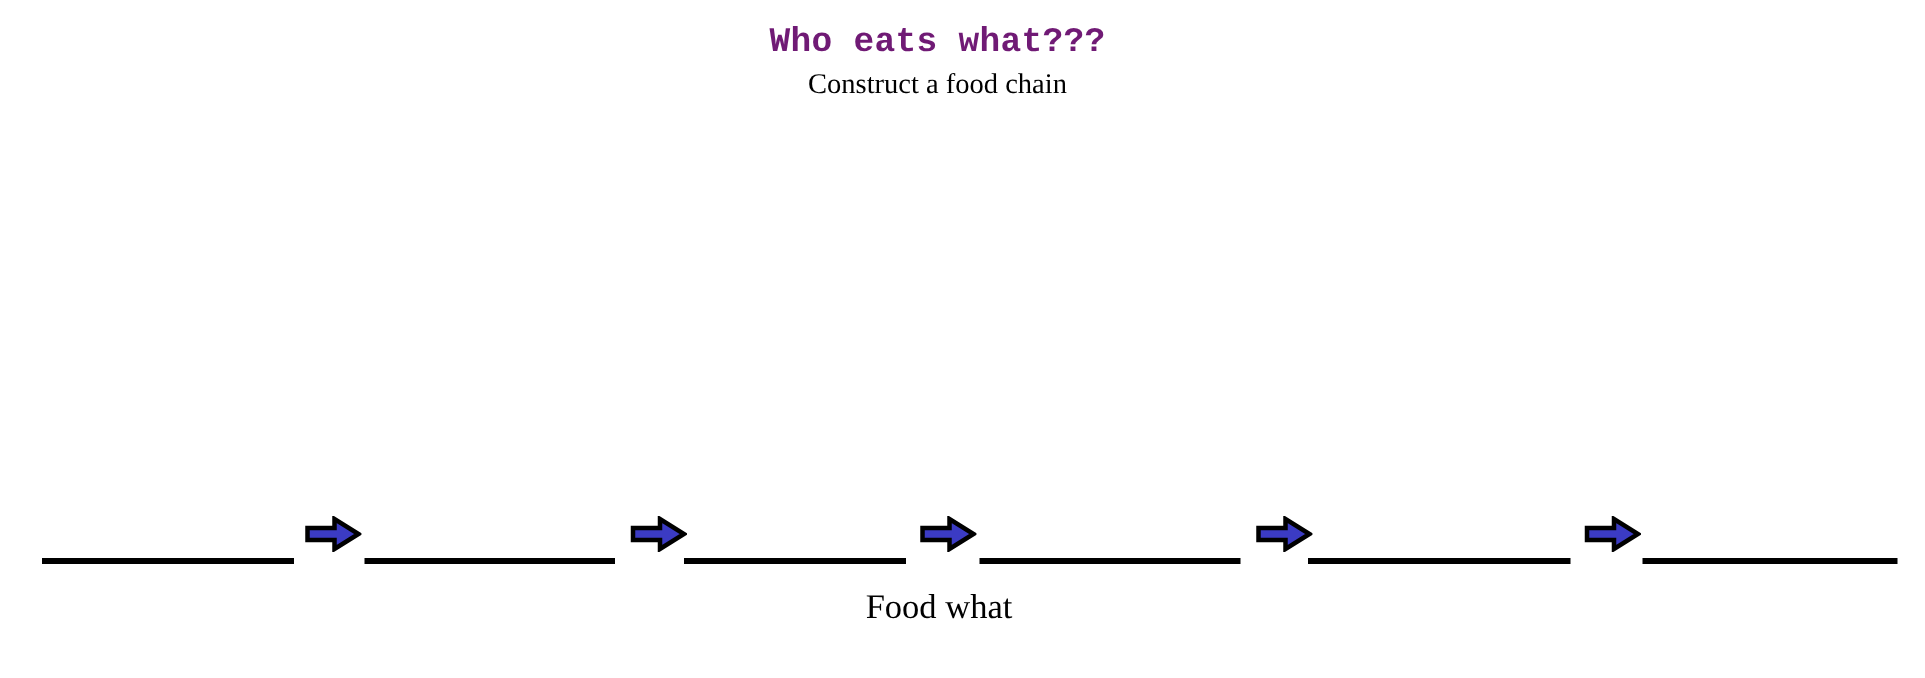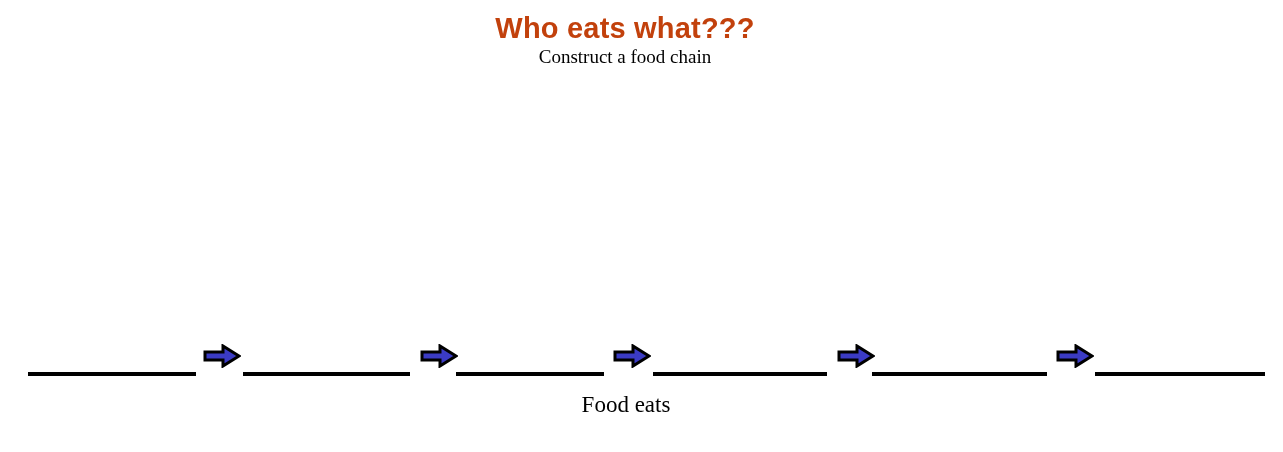--- a/index.html
+++ b/index.html
@@ -24,26 +24,26 @@
 
   
   .heading {
     position: absolute;
     left: 0;
     top: 14px;
     width: 1250px;
     text-align: center;
   }
   .heading-title {
-    font-family: Liberation Sans, sans-serif;
-    font-size: 29px;
+    font-family: Liberation Mono, monospace;
+    font-size: 23px;
     font-weight: bold;
     line-height: 28px;
     letter-spacing: 0.2px;
-    color: #c2410c;
+    color: #701a75;
   }
   .heading-subtitle {
     font-family: "Liberation Serif", "DejaVu Serif", serif;
     font-size: 19px;
     font-weight: normal;
     line-height: 30px;
     color: #000000;
   }
 
   
@@ -125,15 +125,15 @@
           <path d="M2 8 L20 8 L20 2 L36 12 L20 22 L20 16 L2 16 Z" fill="#3b3bc4" stroke="#000000" stroke-width="3" stroke-linejoin="miter"></path>
         </svg>
       </div>
       <div class="chain-arrow" style="left: 1056px;">
         <svg viewBox="0 0 38 24" xmlns="http://www.w3.org/2000/svg">
           <path d="M2 8 L20 8 L20 2 L36 12 L20 22 L20 16 L2 16 Z" fill="#3b3bc4" stroke="#000000" stroke-width="3" stroke-linejoin="miter"></path>
         </svg>
       </div>
     </div>
 
-  <div class="chain-caption">Food eats</div>
+  <div class="chain-caption">Food what</div>
 
 </div>
 
 </body></html>

